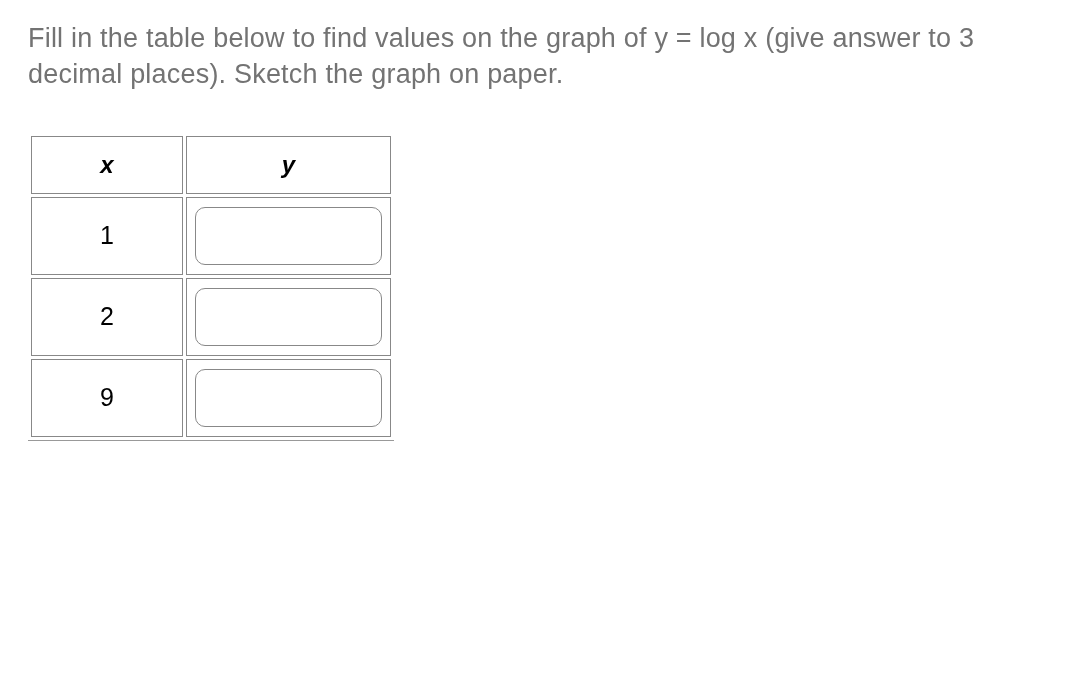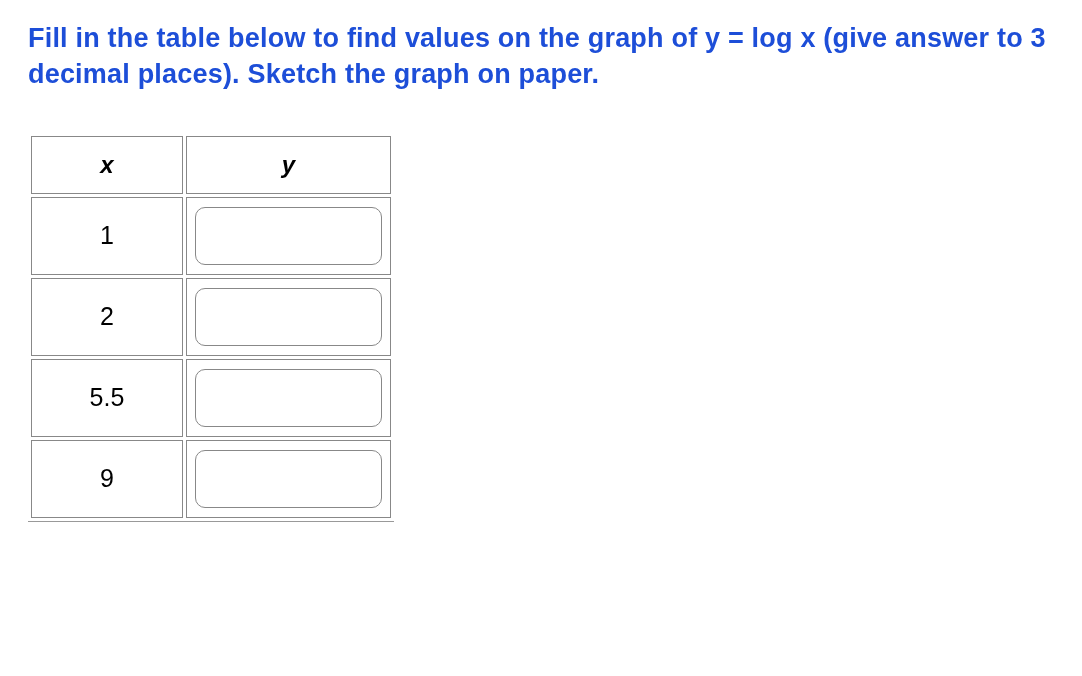--- a/index.html
+++ b/index.html
@@ -10,24 +10,23 @@
     body {
       font-family: 'Lucida Sans', 'Lucida Sans Unicode', 'Lucida Grande', Arial, sans-serif;
       background: #fff;
       padding: 20px 28px;
       width: 1082px;
       height: 676px;
     }
     .question-text {
       font-size: 27px;
       line-height: 1.35;
-      color: #1d4ed8;
+      color: #737373;
       margin-bottom: 40px;
       letter-spacing: 0.2px;
-      font-weight: bold;
     }
     .data-table {
       border-collapse: separate;
       border-spacing: 3px;
       border: 1px solid #999;
       border-top: none;
       border-right: none;
       border-left: none;
     }
     .data-table td, .data-table th {
@@ -91,25 +90,19 @@
         <input type="text" class="answer-input" value="" style="">
       </td>
     </tr>
     <tr>
       <td class="x-cell col-x">2</td>
       <td class="y-cell col-y">
         <input type="text" class="answer-input" value="" style="">
       </td>
     </tr>
     <tr>
-      <td class="x-cell col-x">5.5</td>
-      <td class="y-cell col-y">
-        <input type="text" class="answer-input" value="" style="">
-      </td>
-    </tr>
-    <tr>
       <td class="x-cell col-x">9</td>
       <td class="y-cell col-y">
         <input type="text" class="answer-input" value="" style="">
       </td>
     </tr>
   </tbody>
 </table>
 
 </body></html>

